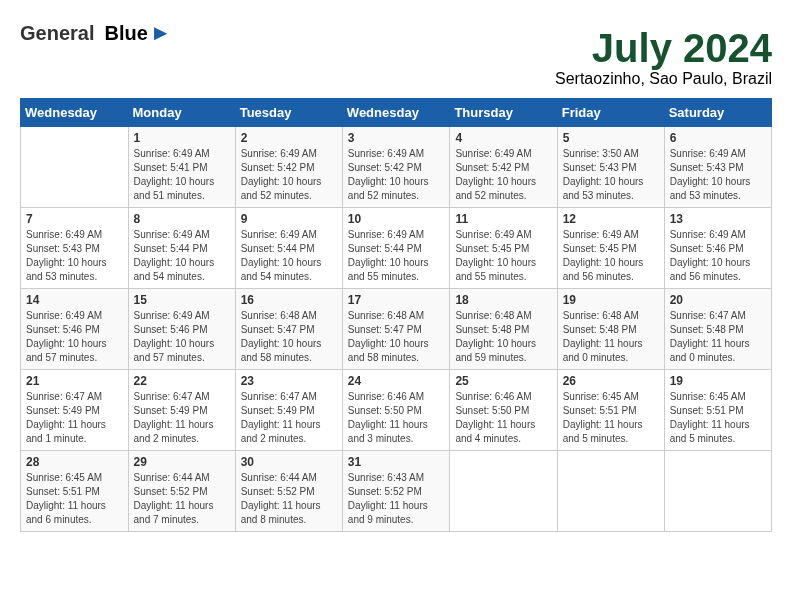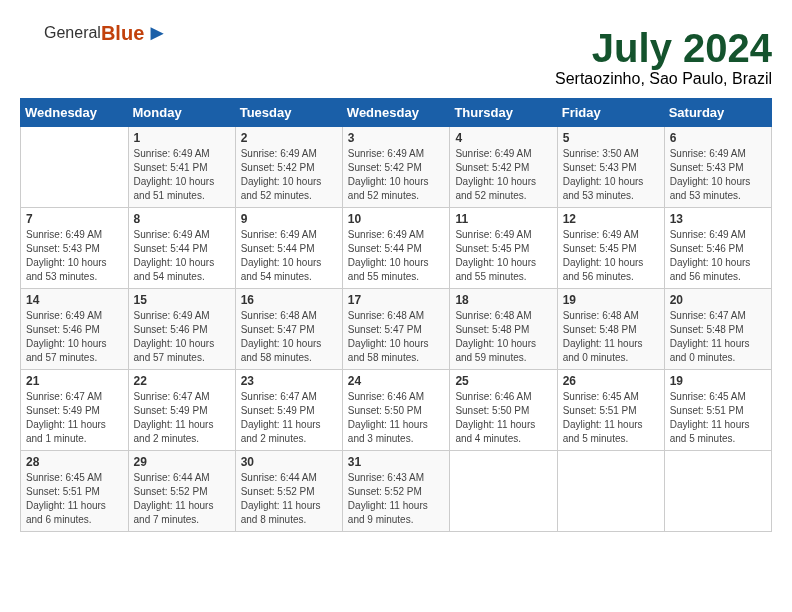--- a/index.html
+++ b/index.html
@@ -71,29 +71,29 @@
     }
     .day-info {
       font-size: 10px;
       color: #444;
       line-height: 1.4;
     }
     .empty-cell {
       background: #fff !important;
     }
     .logo-general {
-      font-size: 16px;
-      font-weight: normal;
+      font-size: 20px;
+      font-weight: bold;
       color: #333;
-      margin-left: 24px;
     }
     .logo-blue-text {
       font-size: 20px;
       font-weight: bold;
-      color: #c2410c;
+      color: #000000;
+      padding-left: 10px;
     }
     .logo-icon {
       color: #1a5fa8;
       font-size: 22px;
       margin-left: 2px;
     }
     .logo-wrapper {
       display: flex;
       align-items: center;
     }

